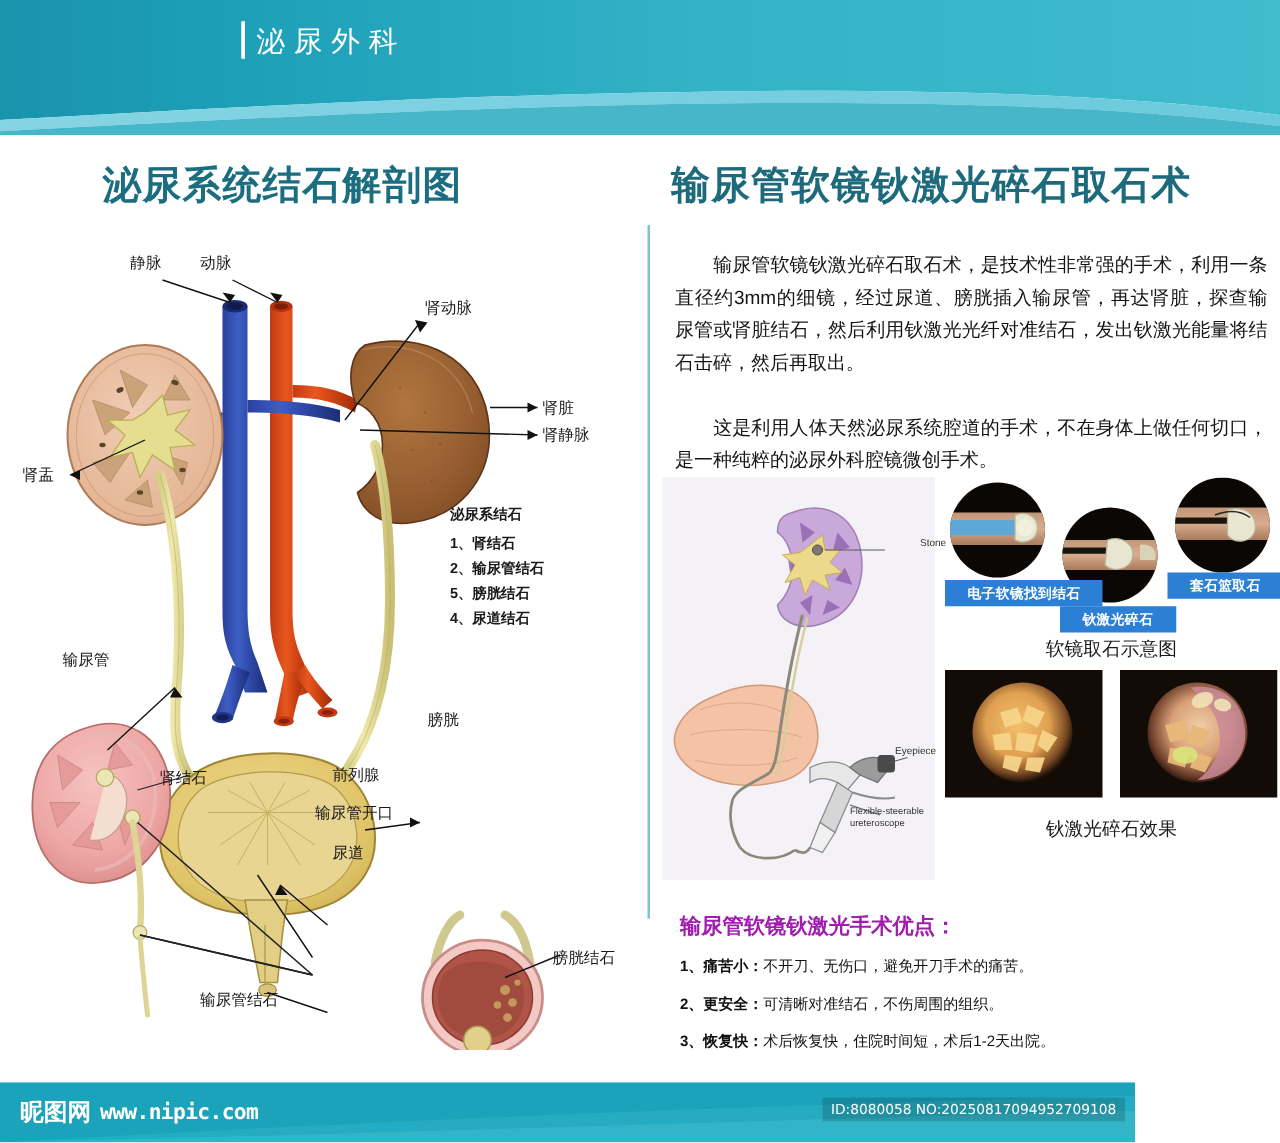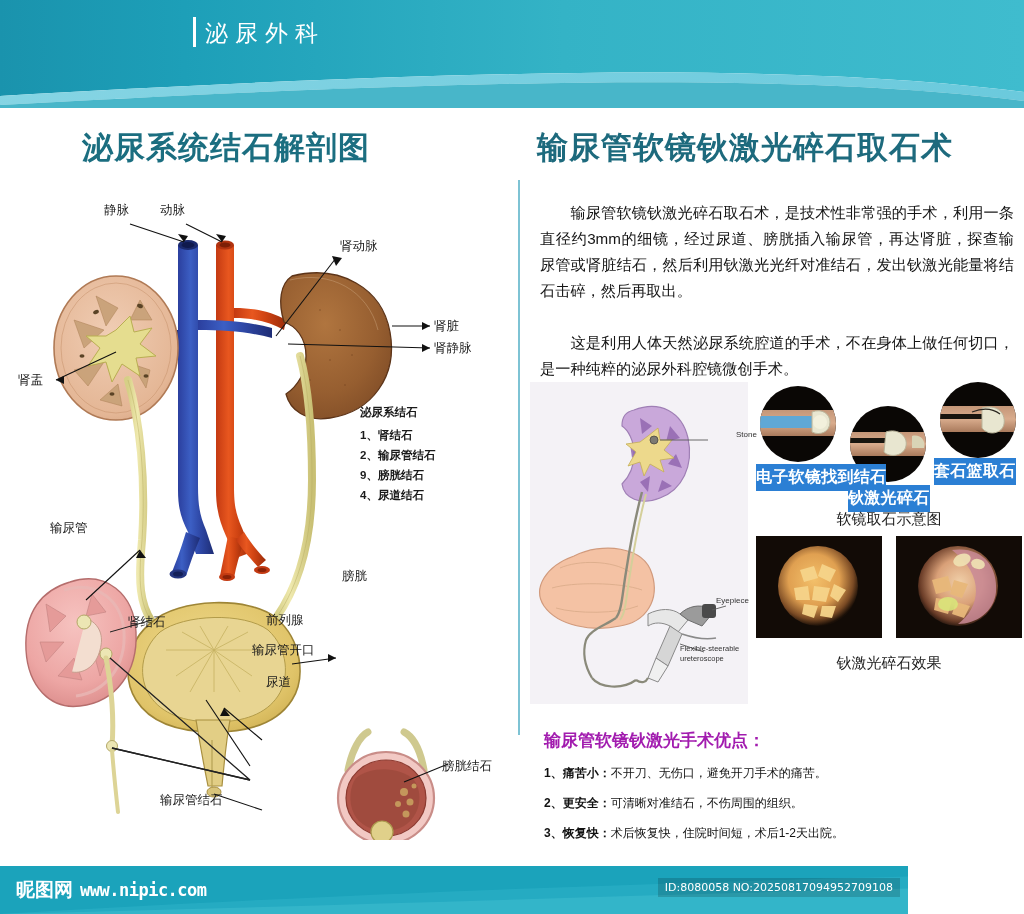--- a/index.html
+++ b/index.html
@@ -52,22 +52,22 @@
   #para2{top:144px;}
   .para span.ind{display:inline-block;width:2em;}
 
   
   .diagram-box{position:absolute;left:0px;top:196px;width:218px;height:322px;background:#f4f2f6;}
   .endo-area{position:absolute;left:226px;top:196px;width:266px;height:322px;}
 
   .cap{position:absolute;text-align:center;font-size:15px;color:#1b1b1b;white-space:nowrap;}
 
   .blue-tag{
-    position:absolute;background:#2b7fd4;color:#fff;font-size:16px;
-    padding:3px 0;white-space:nowrap;font-weight:bold;letter-spacing:.3px;
+    position:absolute;background:#2b7fd4;color:#fff;font-size:11px;
+    padding:3px 18px;white-space:nowrap;font-weight:bold;letter-spacing:.3px;
   }
 
   
   .adv-head{position:absolute;left:14px;top:543px;font-size:17px;font-weight:bold;color:#a21caf;white-space:nowrap;font-family:Liberation Mono, monospace;}
   .adv-item{position:absolute;left:14px;font-size:12px;color:#111;white-space:nowrap;line-height:28px;}
   .adv-item b{font-weight:bold;}
   #adv1{top:573px;} #adv2{top:603px;} #adv3{top:633px;}
 
   
   .footer{position:absolute;left:0;top:866px;width:908px;height:48px;overflow:hidden;background:#1fa5bd;}
@@ -339,21 +339,21 @@
     <div class="lbl" style="left:252px;top:462px;">输尿管开口</div>
     <div class="lbl" style="left:266px;top:494px;">尿道</div>
     <div class="lbl" style="left:128px;top:434px;">肾结石</div>
     <div class="lbl" style="left:160px;top:612px;">输尿管结石</div>
     <div class="lbl" style="left:442px;top:578px;">膀胱结石</div>
 
     <div class="stone-list">
       <div class="hd">泌尿系结石</div>
       <div>1、肾结石</div>
       <div>2、输尿管结石</div>
-      <div>9、膀胱结石</div>
+      <div>5、膀胱结石</div>
       <div>4、尿道结石</div>
     </div>
   </div>
 
   <div class="right-panel">
 
     <div class="para" id="para1"><span class="ind"></span><span>输尿管软镜钬激光碎石取石术，是技术性非常强的手术，利用一条直径约3mm的细镜，经过尿道、膀胱插入输尿管，再达肾脏，探查输尿管或肾脏结石，然后利用钬激光光纤对准结石，发出钬激光能量将结石击碎，然后再取出。</span></div>
     <div class="para" id="para2"><span class="ind"></span><span>这是利用人体天然泌尿系统腔道的手术，不在身体上做任何切口，是一种纯粹的泌尿外科腔镜微创手术。</span></div>
 
     <div class="diagram-box">

